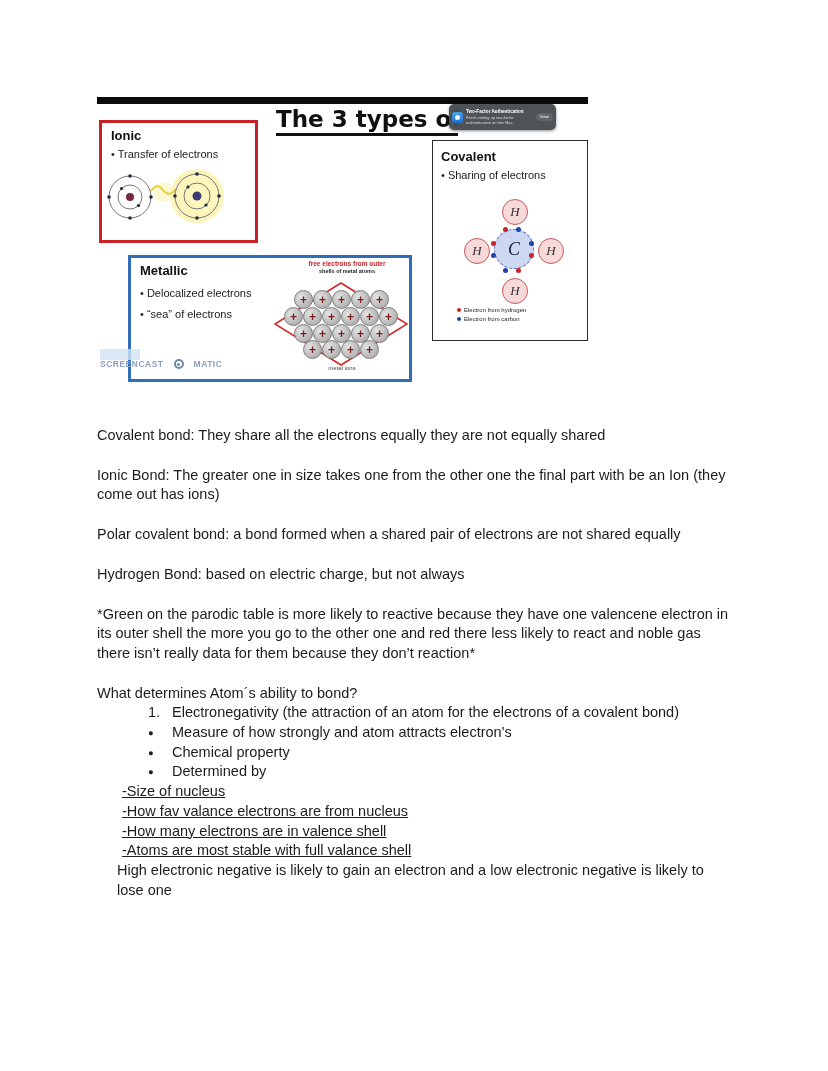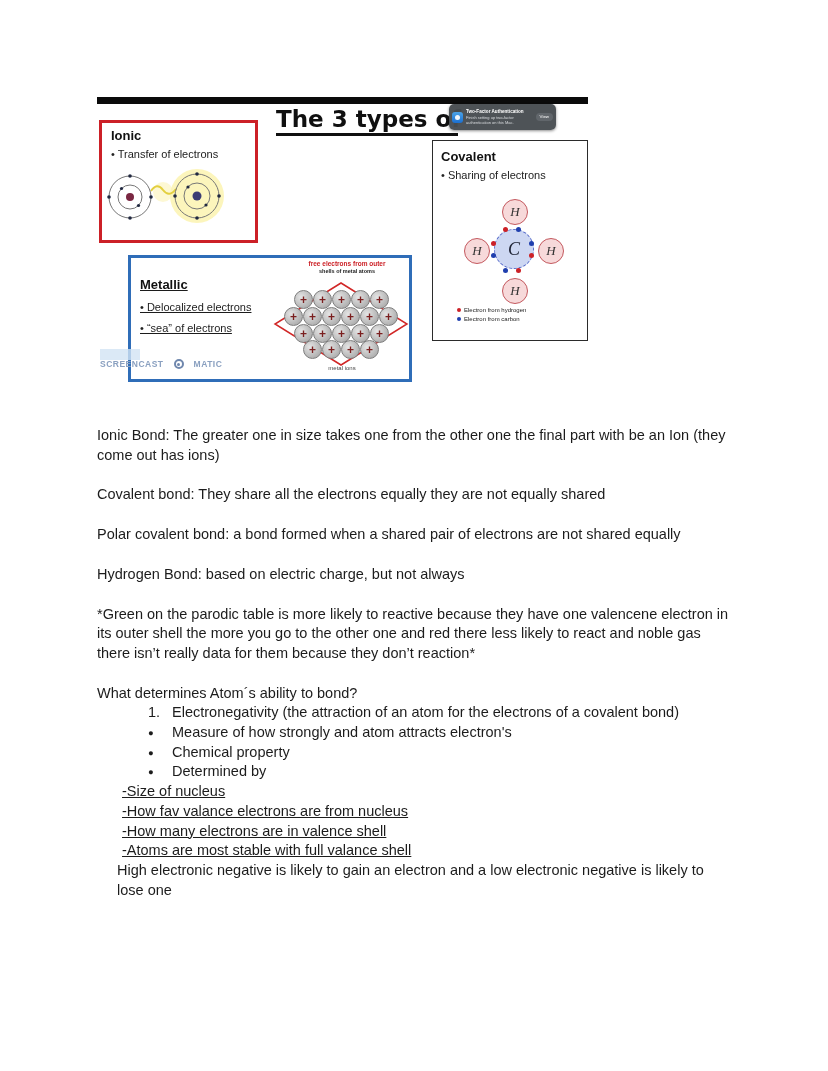--- a/index.html
+++ b/index.html
@@ -68,21 +68,21 @@
   .edot.red  { background:#cc2127; }
   .edot.blue { background:#1f3fae; }
   .legend { position:absolute; left:360px; top:210px; display:flex; flex-direction:column; gap:3px; }
   .legend-row { display:flex; align-items:center; gap:3px; }
   .legend-dot { width:4px; height:4px; border-radius:50%; }
   .legend-label { font-size:6px; color:#222; }
 
   
   .metallic-box {
     position:absolute; left:31px; top:158px; width:284px; height:127px;
-    border:3px solid #2f6db8; background:#fff; padding:19px 9px;text-decoration:underline;
+    border:3px solid #2f6db8; background:#fff; padding:5px 9px;
   }
   .metallic-box .panel-bullet { line-height:21px; }
   .free-electrons { position:absolute; left:185px; top:163px; width:130px; text-align:center; }
   .free-electrons .l1 { font-size:6.5px; font-weight:bold; color:#cc2127; line-height:1.25; }
   .free-electrons .l2 { font-size:5.5px; font-weight:bold; color:#222; line-height:1.2; }
   .ion {
     position:absolute; width:19px; height:19px; border-radius:50%;
     background:radial-gradient(circle at 35% 35%, #e4e4e4, #9e9e9e);
     border:1px solid #7d7d7d;
     display:flex; align-items:center; justify-content:center;
@@ -220,22 +220,22 @@
 
   <div class="wm-bg"></div>
   <div class="watermark">
     <span class="wm-text">SCREENCAST</span>
     <span class="wm-circle"></span>
     <span class="wm-text">MATIC</span>
   </div>
 </div>
 
 <div class="doc">
+  <p>Covalent bond: They share all the electrons equally they are not equally shared</p>
   <p>Ionic Bond: The greater one in size takes one from the other one the final part with be an Ion (they come out has ions)</p>
-  <p>Covalent bond: They share all the electrons equally they are not equally shared</p>
   <p>Polar covalent bond: a bond formed when a shared pair of electrons are not shared equally</p>
   <p>Hydrogen Bond: based on electric charge, but not always</p>
   <p>*Green on the parodic table is more likely to reactive because they have one valencene electron in its outer shell the more you go to the other one and red there less likely to react and noble gas there isn’t really data for them because they don’t reaction*</p>
   <p class="q">What determines Atom´s ability to bond?</p>
 
   <div class="lrow">
     <span class="marker">1.</span>
     <span>Electronegativity (the attraction of an atom for the electrons of a covalent bond)</span>
   </div>
   <div class="lrow">

